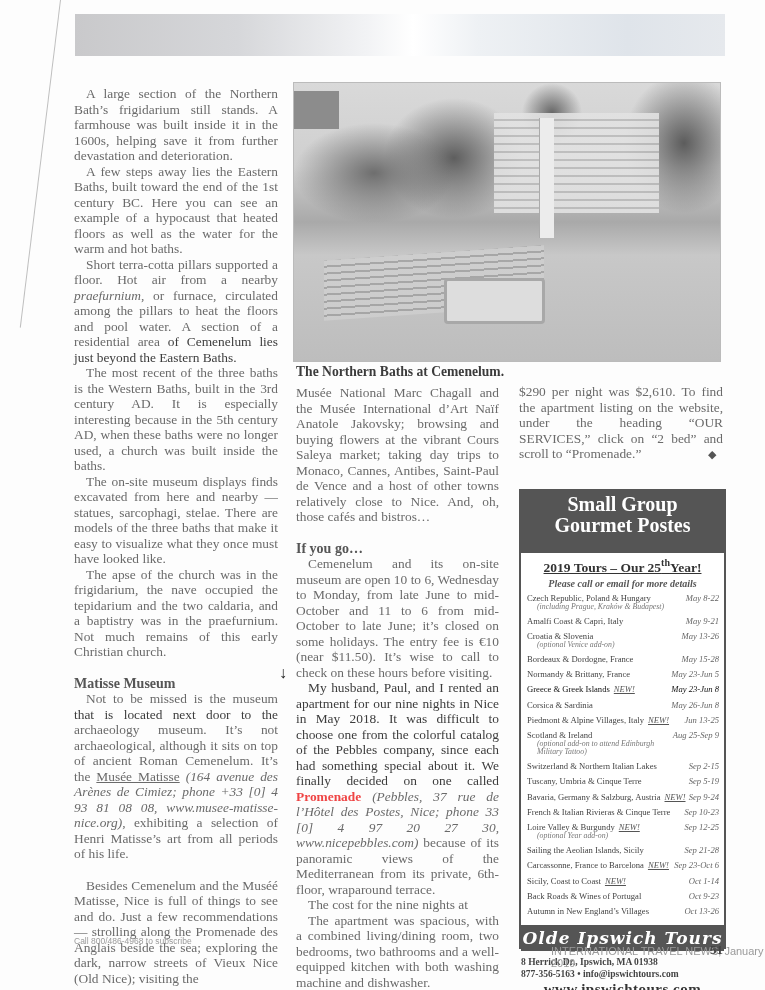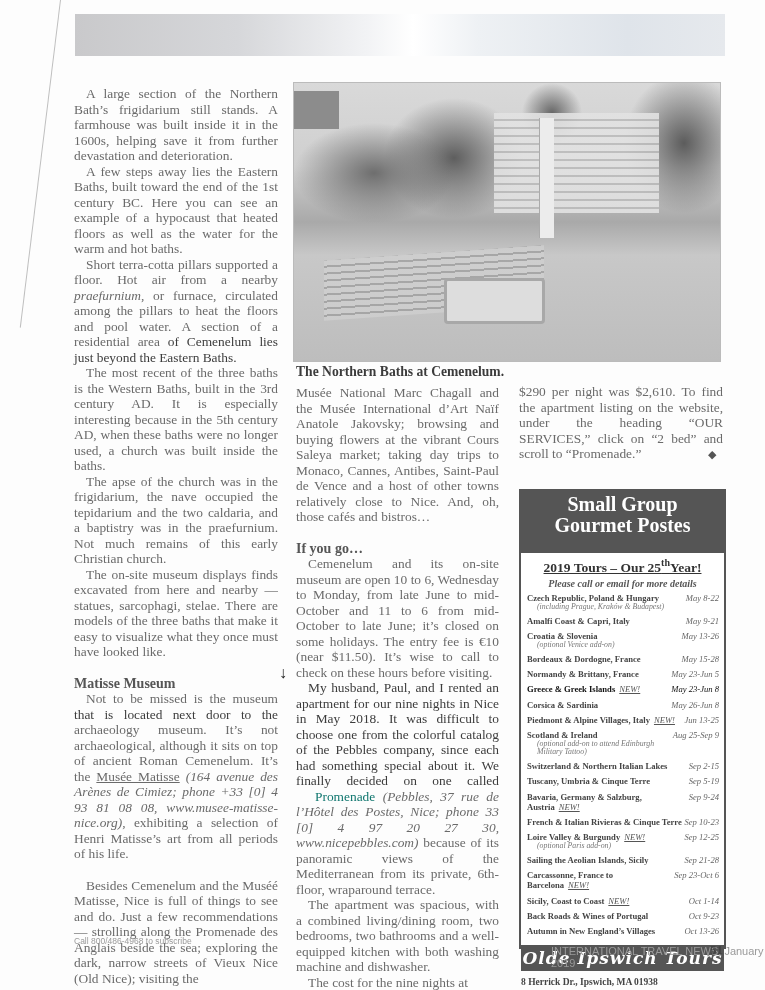--- a/index.html
+++ b/index.html
@@ -22,21 +22,21 @@
   }
   .col p { margin:0; text-indent:12px; }
   .col h3 {
     margin:0; font-size:14px; font-weight:bold; color:#555; text-indent:0;
   }
   .col1 { left:74px; top:86px; width:204px; }
   .col2 { left:296px; top:385px; width:203px; }
   .col3 { left:519px; top:384px; width:204px; }
   .dark { color:#3c3c3c; }
   .ital { font-style:italic; }
-  .bold { font-weight:normal; color:#0f766e;margin-left:19px; }
+  .bold { font-weight:bold; color:#ef4444; }
   .ul { text-decoration:underline; }
   .gap { height:16px; }
 
   .photo {
     position:absolute; left:293px; top:82px; width:426px; height:278px;
     background:
       radial-gradient(ellipse 80px 50px at 80px 90px, #6e6e6e 0%, rgba(110,110,110,0) 100%),
       radial-gradient(ellipse 70px 60px at 160px 75px, #5e5e5e 0%, rgba(94,94,94,0) 100%),
       radial-gradient(ellipse 60px 70px at 390px 60px, #5c5c5c 0%, rgba(92,92,92,0) 100%),
       radial-gradient(ellipse 30px 30px at 258px 30px, #666 0%, rgba(102,102,102,0) 100%),
@@ -83,21 +83,21 @@
   }
   .ad-sub sup { font-size:10px; }
   .ad-note {
     text-align:center; font-style:italic; font-weight:bold; color:#555; font-size:10px; margin:2px 0 4px;
   }
   .tour {
     display:flex; justify-content:space-between; align-items:flex-start;
     padding:0 5px 0 6px; font-size:8.6px; line-height:10px; color:#444;
     margin-bottom:5.2px;
   }
-  .tour .name { font-weight:bold; }
+  .tour .name { font-weight:normal; }
   .tour .sub { display:block; font-style:italic; font-weight:normal; color:#777; padding-left:10px; font-size:7.8px; line-height:8px; }
   .tour .date { font-style:italic; color:#666; white-space:nowrap; }
   .tour .new { font-style:italic; text-decoration:underline; font-weight:normal; color:#555; margin-left:4px;text-align:right; }
   .tour.hl .name, .tour.hl .date { color:#111; }
   .ad-brand {
     background:#555; color:#fff; text-align:center; font-weight:bold;
     font-size:17px; letter-spacing:1px; padding:3px 0; margin-top:9px;
     font-family:"DejaVu Serif", serif; font-style:italic;
   }
   .ad-addr { color:#444; font-size:9.5px; font-weight:bold; margin-top:5px; line-height:12px; }
@@ -113,22 +113,22 @@
 <body>
 
 <div class="scan-band"></div>
 <div class="scan-edge-line"></div>
 
 <div class="col col1">
   <p>A large section of the Northern Bath’s frigidarium still stands. A farmhouse was built inside it in the 1600s, helping save it from further devastation and deterioration.</p>
   <p>A few steps away lies the Eastern Baths, built toward the end of the 1st century BC. Here you can see an example of a hypocaust that heated floors as well as the water for the warm and hot baths.</p>
   <p><span>Short terra-cotta pillars supported a floor. Hot air from a nearby </span><span class="ital">praefurnium</span><span>, or furnace, circulated among the pillars to heat the floors and pool water. A section of a residential area </span><span class="dark">of Cemenelum lies just beyond the</span><span class="dark"> Eastern Baths.</span></p>
   <p>The most recent of the three baths is the Western Baths, built in the 3rd century AD. It is especially interesting because in the 5th century AD, when these baths were no longer used, a church was built inside the baths.</p>
+  <p>The on-site museum displays finds excavated from here and nearby — statues, sarcophagi, stelae. There are models of the three baths that make it easy to visualize what they once must have looked like.</p>
   <p>The apse of the church was in the frigidarium, the nave occupied the tepidarium and the two caldaria, and a baptistry was in the praefurnium. Not much remains of this early Christian church.</p>
-  <p>The on-site museum displays finds excavated from here and nearby — statues, sarcophagi, stelae. There are models of the three baths that make it easy to visualize what they once must have looked like.</p>
   <div class="gap"></div>
   <h3>Matisse Museum</h3>
   <p><span>Not to be missed is the museum </span><span class="dark">that is located next door to the</span><span> archaeology museum. It’s not archaeological, although it sits on top of ancient Roman Cemenelum. It’s the </span><span class="ul">Musée Matisse</span><span class="ital"> (164 avenue des Arènes de Cimiez; phone +33 [0] 4 93 81 08 08, www.musee-matisse-nice.org)</span><span>, exhibiting a selection of Henri Matisse’s art from all periods of his life.</span></p>
   <div class="gap"></div>
   <p>Besides Cemenelum and the Muséé Matisse, Nice is full of things to see and do. Just a few recommendations — strolling along the Promenade des Anglais beside the sea; exploring the dark, narrow streets of Vieux Nice (Old Nice); visiting the</p>
 </div>
 
 <div class="arrow">↓</div>
 
 <div class="photo">
@@ -139,22 +139,22 @@
   <div class="trough"></div>
 </div>
 <div class="caption">The Northern Baths at Cemenelum.</div>
 
 <div class="col col2">
   <p style="text-indent:0">Musée National Marc Chagall and the Musée International d’Art Naïf Anatole Jakovsky; browsing and buying flowers at the vibrant Cours Saleya market; taking day trips to Monaco, Cannes, Antibes, Saint-Paul de Vence and a host of other towns relatively close to Nice. And, oh, those cafés and bistros…</p>
   <div class="gap"></div>
   <h3>If you go…</h3>
   <p>Cemenelum and its on-site museum are open 10 to 6, Wednesday to Monday, from late June to mid-October and 11 to 6 from mid-October to late June; it’s closed on some holidays. The entry fee is €10 (near $11.50). It’s wise to call to check on these hours before visiting.</p>
   <p><span class="dark">My husband, Paul, and I rented an apartment for our nine nights in Nice in May 2018. It was difficult to choose one from the colorful catalog of the Pebbles company, since each had something special about it. We finally decided on one called </span><span class="bold">Promenade</span><span class="ital"> (Pebbles, 37 rue de l’Hôtel des Postes, Nice; phone 33 [0] 4 97 20 27 30, www.nicepebbles.com)</span><span> because of its panoramic views of the Mediterranean from its private, 6th-floor, wraparound terrace.</span></p>
+  <p>The cost for the nine nights at</p>
   <p>The apartment was spacious, with a combined living/dining room, two bedrooms, two bathrooms and a well-equipped kitchen with both washing machine and dishwasher.</p>
-  <p>The cost for the nine nights at</p>
 </div>
 
 <div class="col col3">
   <p style="text-indent:0">$290 per night was $2,610. To find the apartment listing on the website, under the heading “OUR SERVICES,” click on “2 bed” and scroll to “Promenade.”</p>
 </div>
 <div class="end-mark">◆</div>
 
 <div class="ad">
   <div class="ad-head">
     <div>Small Group</div>
@@ -209,21 +209,21 @@
       </div>
       <div class="tour">
         <span><span class="name">Bavaria, Germany &amp; Salzburg, Austria</span><span class="new">NEW!</span></span>
         <span class="date">Sep 9-24</span>
       </div>
       <div class="tour">
         <span><span class="name">French &amp; Italian Rivieras &amp; Cinque Terre</span></span>
         <span class="date">Sep 10-23</span>
       </div>
       <div class="tour">
-        <span><span class="name">Loire Valley &amp; Burgundy</span><span class="new">NEW!</span><span class="sub">(optional Paris add-on)</span></span>
+        <span><span class="name">Loire Valley &amp; Burgundy</span><span class="new">NEW!</span><span class="sub">(optional Year add-on)</span></span>
         <span class="date">Sep 12-25</span>
       </div>
       <div class="tour">
         <span><span class="name">Sailing the Aeolian Islands, Sicily</span></span>
         <span class="date">Sep 21-28</span>
       </div>
       <div class="tour">
         <span><span class="name">Carcassonne, France to Barcelona</span><span class="new">NEW!</span></span>
         <span class="date">Sep 23-Oct 6</span>
       </div>

